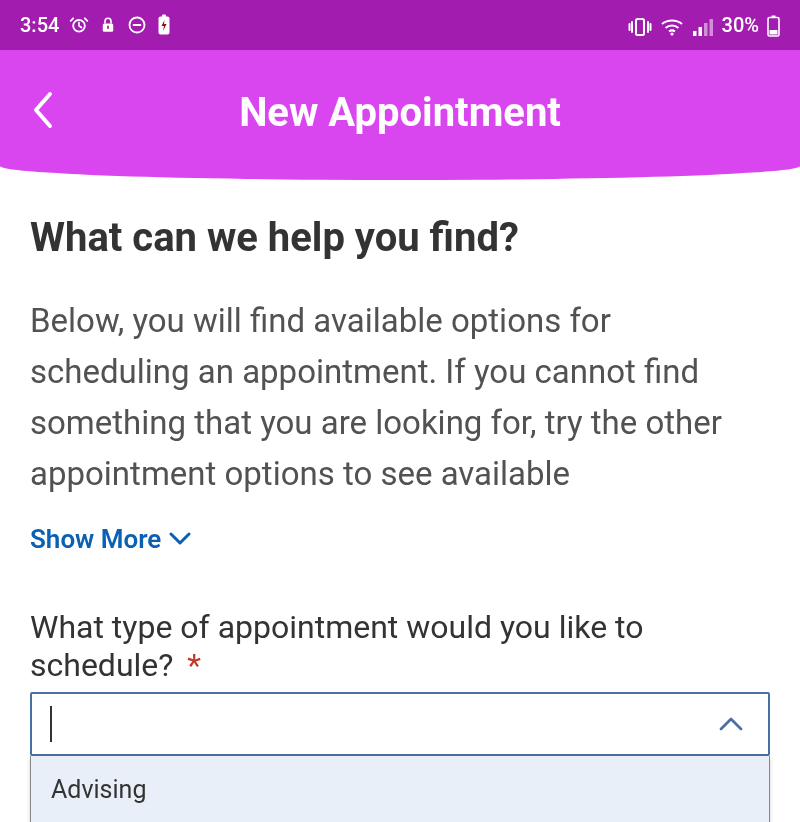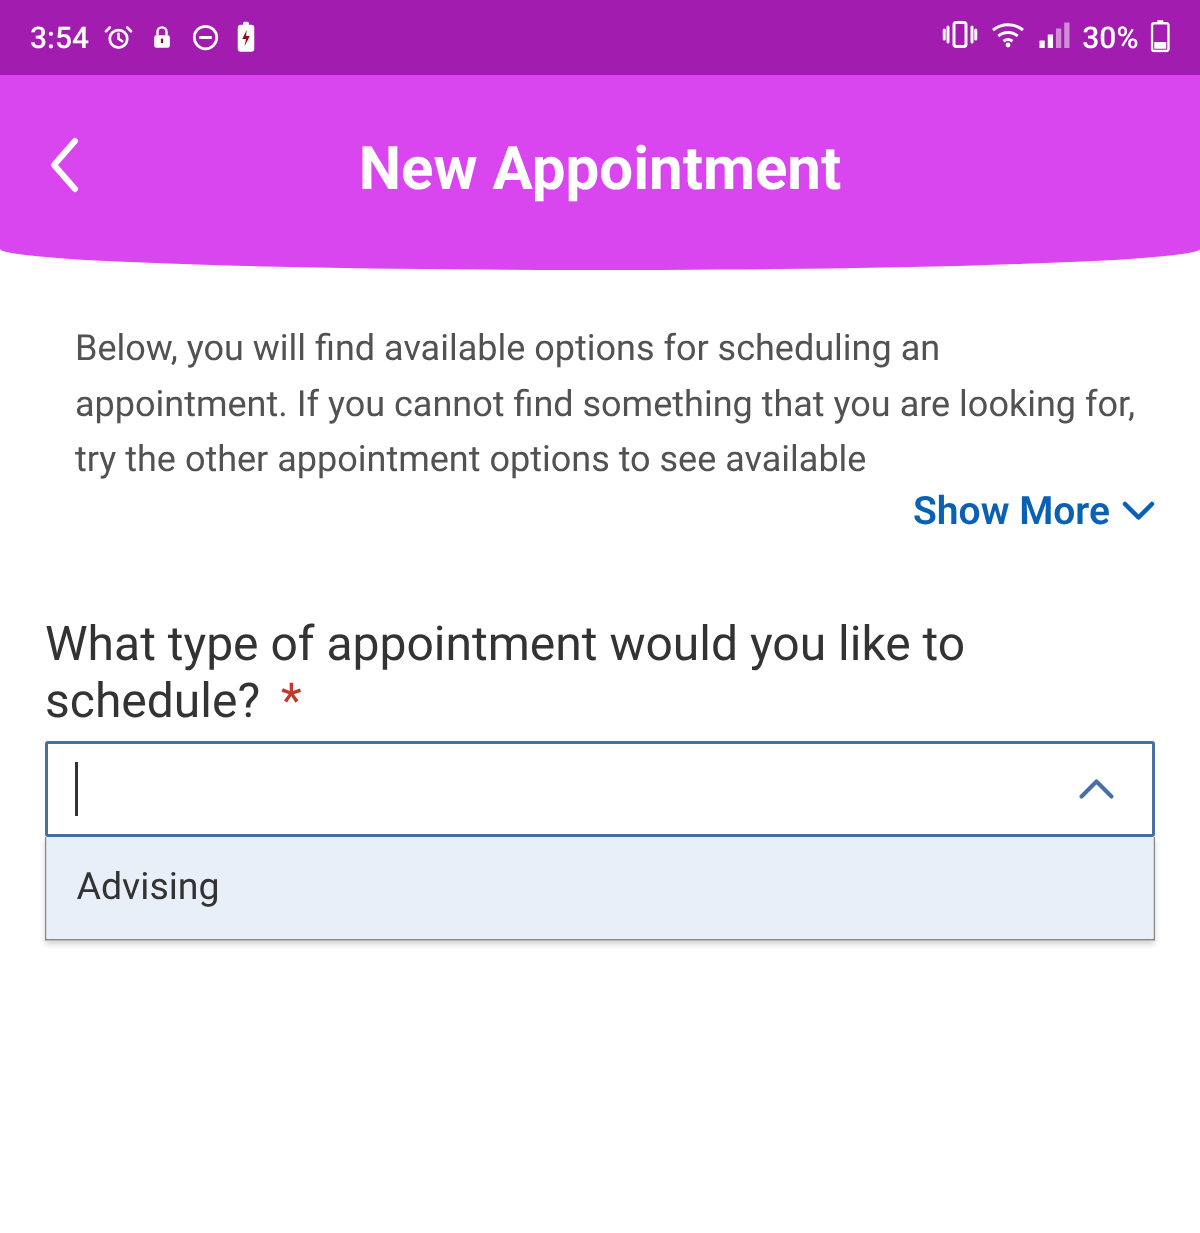--- a/index.html
+++ b/index.html
@@ -9,21 +9,21 @@
       color: #fff;
       height: 50px;
       display: flex;
       align-items: center;
       justify-content: space-between;
       padding: 0 20px;
       font-size: 20px;
       font-weight: 500;
     }
     .status-left { display: flex; align-items: center; gap: 10px; }
-    .status-right { display: flex; align-items: flex-start; gap: 8px; }
+    .status-right { display: flex; align-items: flex-end; gap: 8px; }
     .status-icon { display: inline-flex; align-items: center; justify-content: center; }
 
     .header {
       background: #d946ef;
       color: #fff;
       height: 130px;
       display: flex;
       align-items: center;
       position: relative;
       padding: 0 20px 20px 20px;
@@ -41,22 +41,22 @@
     .header-title {
       flex: 1;
       text-align: center;
       font-size: 40px;
       font-weight: 700;
       margin-top: 14px;
     }
 
     .content { padding: 34px 30px 0 30px; }
     .page-title { font-size: 40px; font-weight: 700; color: #333; margin-bottom: 34px; }
-    .description { font-size: 24px; line-height: 1.55; color: #525252; margin-left: 20px; }
-    .show-more-row { display: flex; justify-content: flex-end; margin-bottom: 54px; }
+    .description { font-size: 33px; line-height: 1.55; color: #525252; }
+    .show-more-row { display: flex; justify-content: flex-start; margin-top: 24px; margin-bottom: 54px; }
     .show-more-link { color: #0a61b3; font-size: 26px; font-weight: 600; display: inline-flex; align-items: center; gap: 8px; }
 
     .field-label { font-size: 32px; color: #333; margin-bottom: 8px; }
     .field-required { color: #c0392b; margin-left: 6px; }
 
     .select-wrapper { position: relative; }
     .select-box {
       border: 2px solid #4a6fa2;
       border-radius: 2px;
       height: 64px;
@@ -162,20 +162,21 @@
 <div class="header">
   <div class="back-button">
     <svg width="28" height="40" viewBox="0 0 28 40">
         <path d="M20 4 L6 20 L20 36" fill="none" stroke="#fff" stroke-width="4" stroke-linecap="round" stroke-linejoin="round"></path>
       </svg>
   </div>
   <div class="header-title">New Appointment</div>
 </div>
 
 <div class="content">
+  <h1 class="page-title">What can we help you find?</h1>
   <p class="description">Below, you will find available options for scheduling an appointment. If you cannot find something that you are looking for, try the other appointment options to see available</p>
 
   <div class="show-more-row">
     <a class="show-more-link">
       <span>Show More</span>
       <span>
         <svg width="22" height="14" viewBox="0 0 22 14">
             <path d="M2 2 L11 11 L20 2" fill="none" stroke="#0a61b3" stroke-width="3" stroke-linecap="round" stroke-linejoin="round"></path>
           </svg>
       </span>

